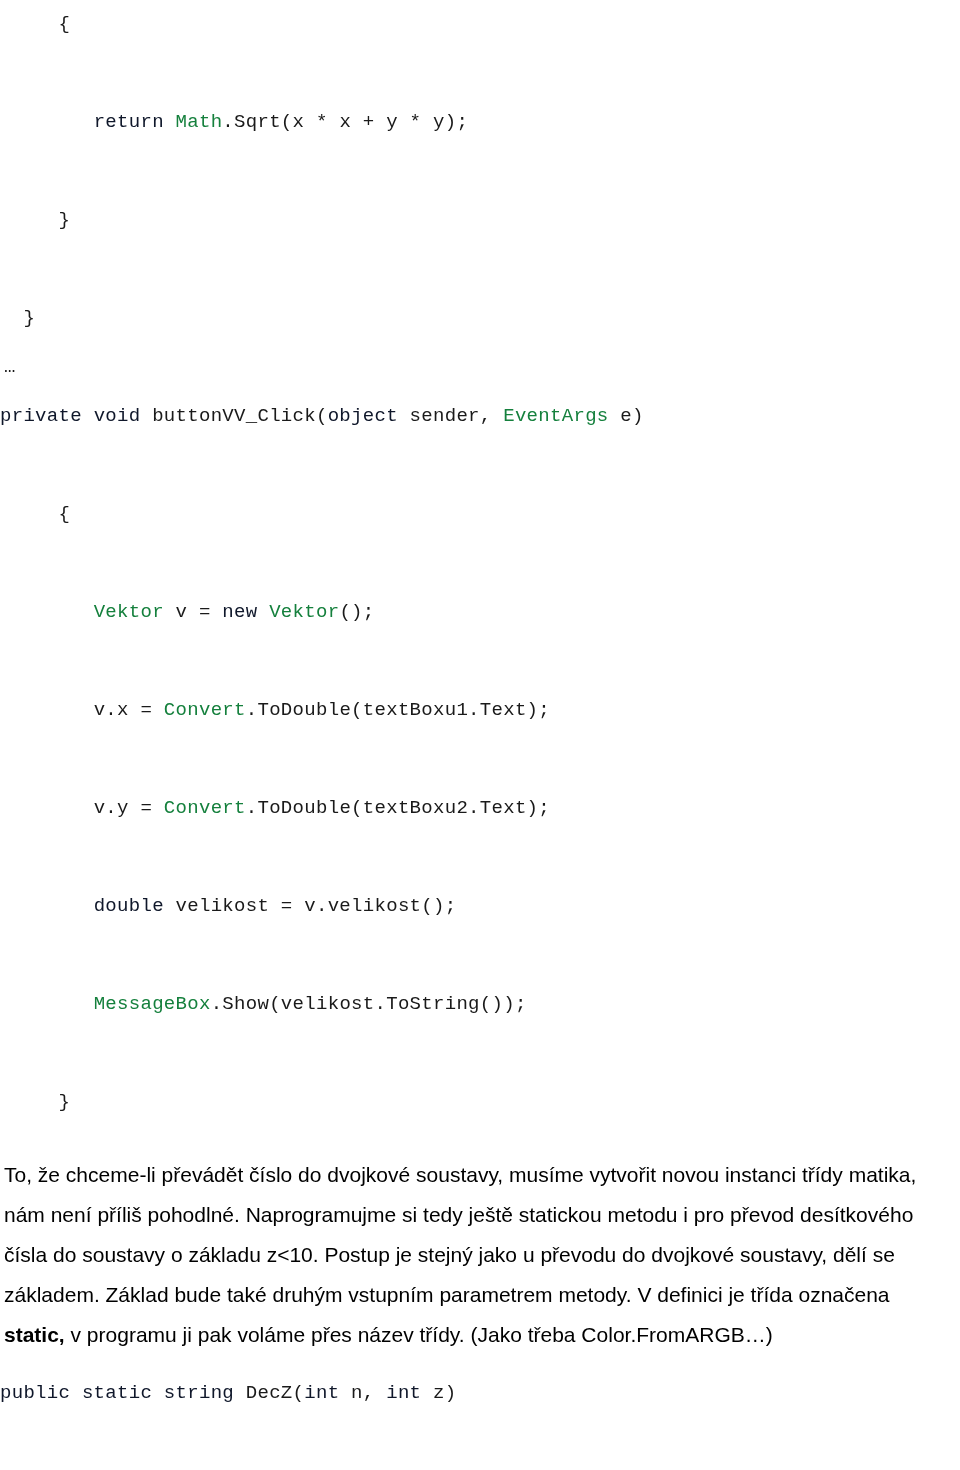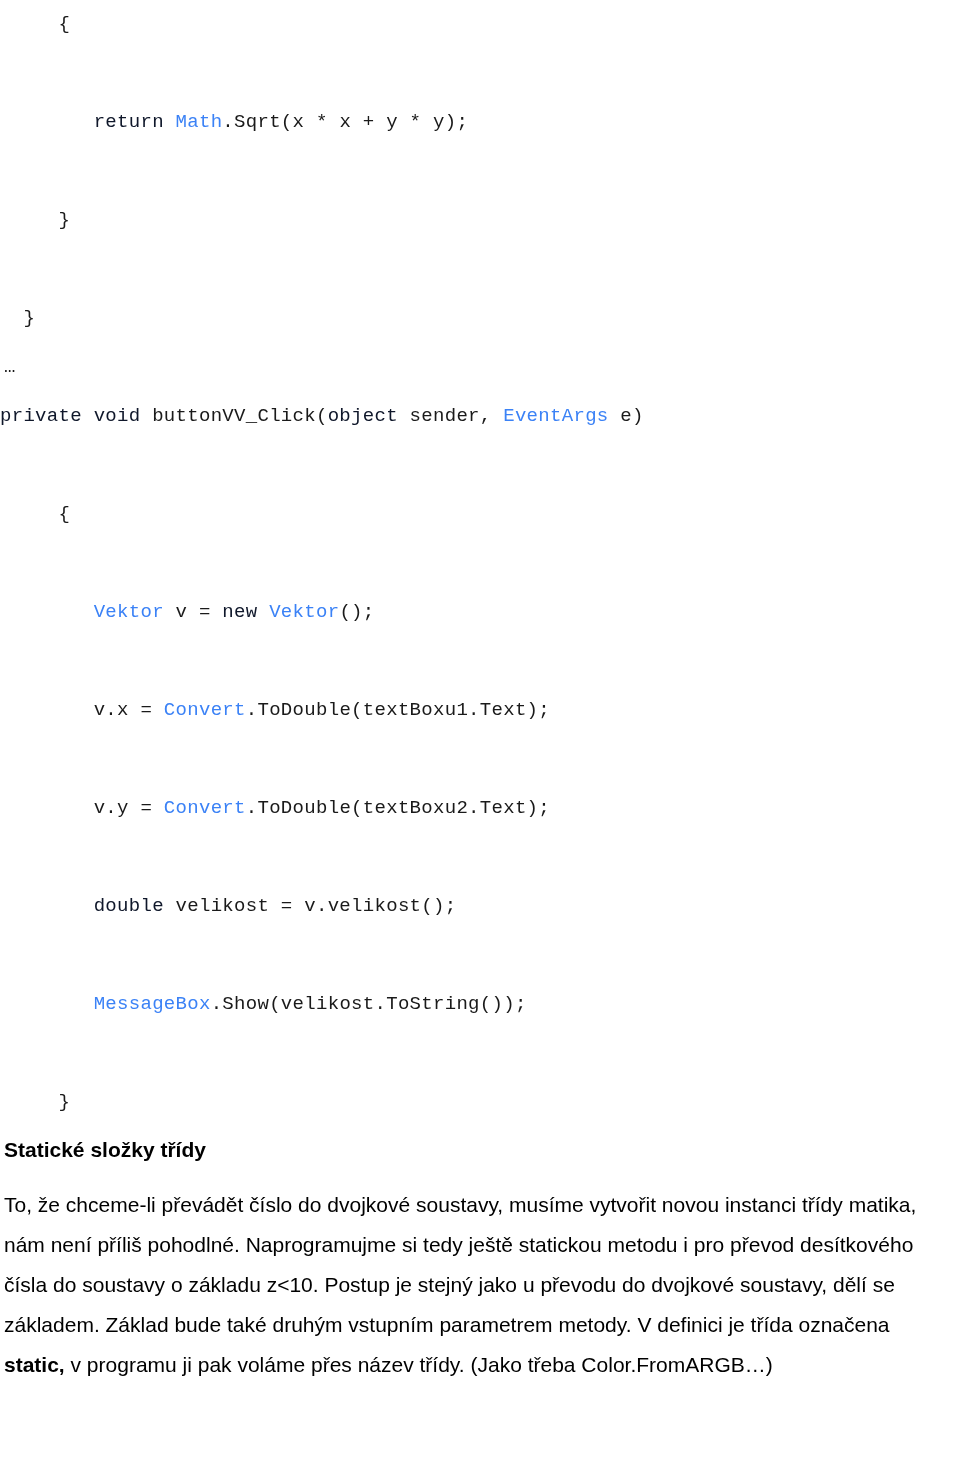--- a/index.html
+++ b/index.html
@@ -35,21 +35,21 @@
   }
   .code-line {
     height: 49px;
     white-space: pre;
     font-family: "Liberation Mono", "DejaVu Sans Mono", monospace;
     font-size: 19px;
     line-height: 49px;
     letter-spacing: 0.3px;
   }
   .kw   { color: #0f172a; }   
-  .typ  { color: #3b82f6; }   
+  .typ  { color: #15803d; }   
   .pln  { color: #1a1a1a; }   
 
   
   .heading {
     font-family: "Liberation Sans", sans-serif;
     font-weight: bold;
     font-size: 21px;
     line-height: 30px;
     color: #000000;
     margin: 0;
@@ -85,25 +85,24 @@
 <div class="page">
 
   <div class="code-block" id="code-top"><div class="code-line"><span class="pln">     </span><span class="pln">{</span></div><div class="code-line">&nbsp;</div><div class="code-line"><span class="pln">        </span><span class="kw">return</span><span class="pln"> </span><span class="typ">Math</span><span class="pln">.Sqrt(x * x + y * y);</span></div><div class="code-line">&nbsp;</div><div class="code-line"><span class="pln">     </span><span class="pln">}</span></div><div class="code-line">&nbsp;</div><div class="code-line"><span class="pln">  </span><span class="pln">}</span></div></div>
 
   <div class="ellipsis-line">…</div>
 
   <div class="code-block" id="code-handler"><div class="code-line"><span class="kw">private</span><span class="pln"> </span><span class="kw">void</span><span class="pln"> buttonVV_Click(</span><span class="kw">object</span><span class="pln"> sender, </span><span class="typ">EventArgs</span><span class="pln"> e)</span></div><div class="code-line">&nbsp;</div><div class="code-line"><span class="pln">     </span><span class="pln">{</span></div><div class="code-line">&nbsp;</div><div class="code-line"><span class="pln">        </span><span class="typ">Vektor</span><span class="pln"> v = </span><span class="kw">new</span><span class="pln"> </span><span class="typ">Vektor</span><span class="pln">();</span></div><div class="code-line">&nbsp;</div><div class="code-line"><span class="pln">        </span><span class="pln">v.x = </span><span class="typ">Convert</span><span class="pln">.ToDouble(textBoxu1.Text);</span></div><div class="code-line">&nbsp;</div><div class="code-line"><span class="pln">        </span><span class="pln">v.y = </span><span class="typ">Convert</span><span class="pln">.ToDouble(textBoxu2.Text);</span></div><div class="code-line">&nbsp;</div><div class="code-line"><span class="pln">        </span><span class="kw">double</span><span class="pln"> velikost = v.velikost();</span></div><div class="code-line">&nbsp;</div><div class="code-line"><span class="pln">        </span><span class="typ">MessageBox</span><span class="pln">.Show(velikost.ToString());</span></div><div class="code-line">&nbsp;</div><div class="code-line"><span class="pln">     </span><span class="pln">}</span></div></div>
 
   <div class="spacer-8"></div>
 
-  <h2 class="heading">Statické složky třídy</h2>
 
   <div class="spacer-20"></div>
 
   <p class="para">
     <span>To, že chceme-li převádět číslo do dvojkové soustavy, musíme vytvořit novou instanci třídy matika, nám není příliš pohodlné. Naprogramujme si tedy ještě statickou metodu i pro převod desítkového čísla do soustavy o základu z&lt;10. Postup je stejný jako u převodu do dvojkové soustavy, dělí se základem. Základ bude také druhým vstupním parametrem metody. V definici je třída označena </span><b>static,</b><span> v programu ji pak voláme přes název třídy. (Jako třeba Color.FromARGB…)</span>
   </p>
 
   <div class="spacer-14"></div>
 
-  <div class="code-block" id="code-decz"><div class="code-line">&nbsp;</div></div>
+  <div class="code-block" id="code-decz"><div class="code-line"><span class="kw">public</span><span class="pln"> </span><span class="kw">static</span><span class="pln"> </span><span class="kw">string</span><span class="pln"> DecZ(</span><span class="kw">int</span><span class="pln"> n, </span><span class="kw">int</span><span class="pln"> z)</span></div><div class="code-line">&nbsp;</div></div>
 
 </div>
 
 </body></html>

